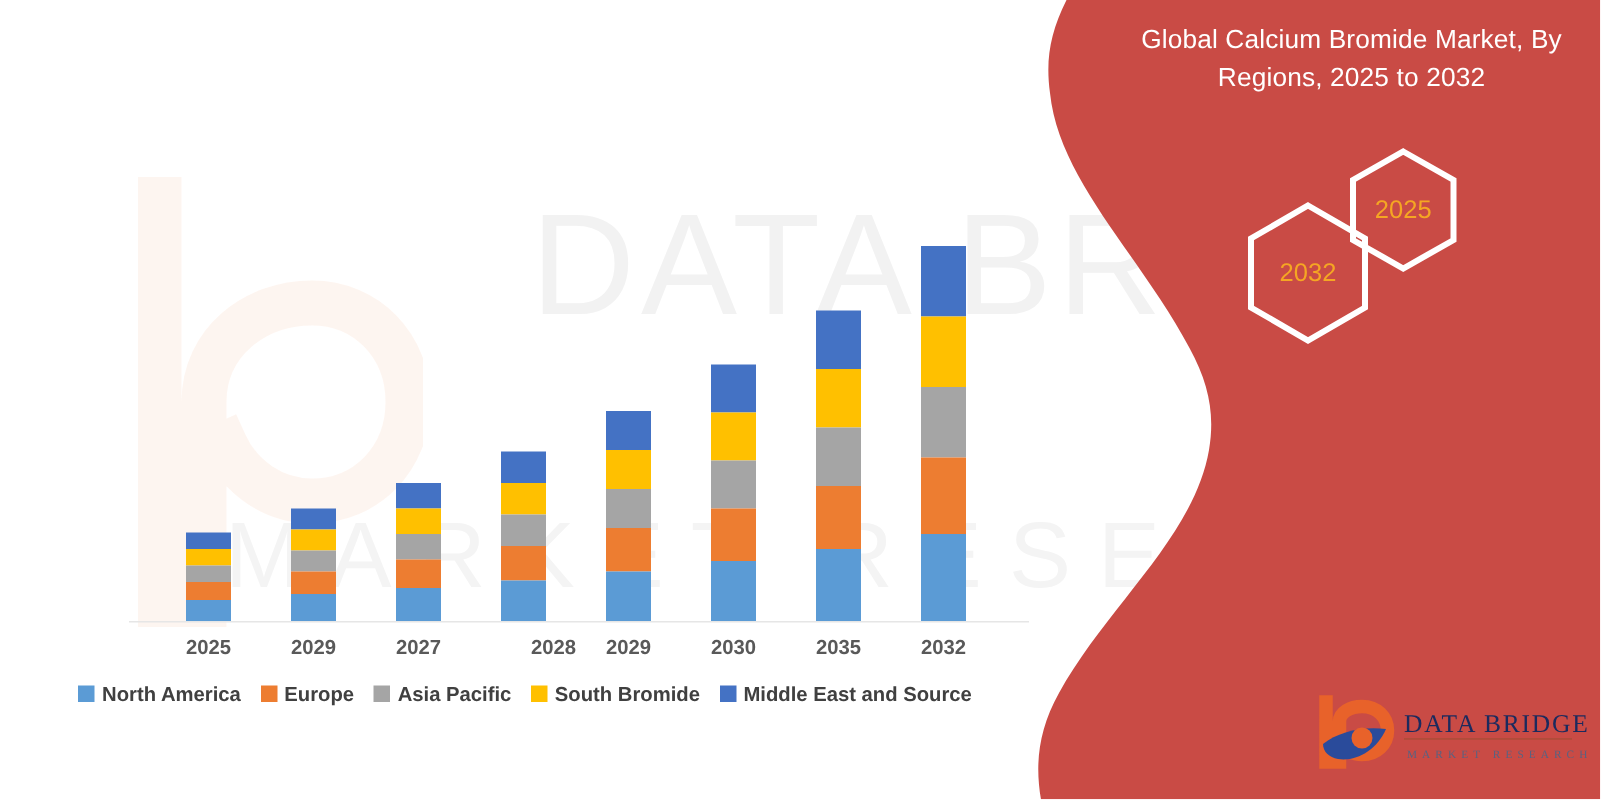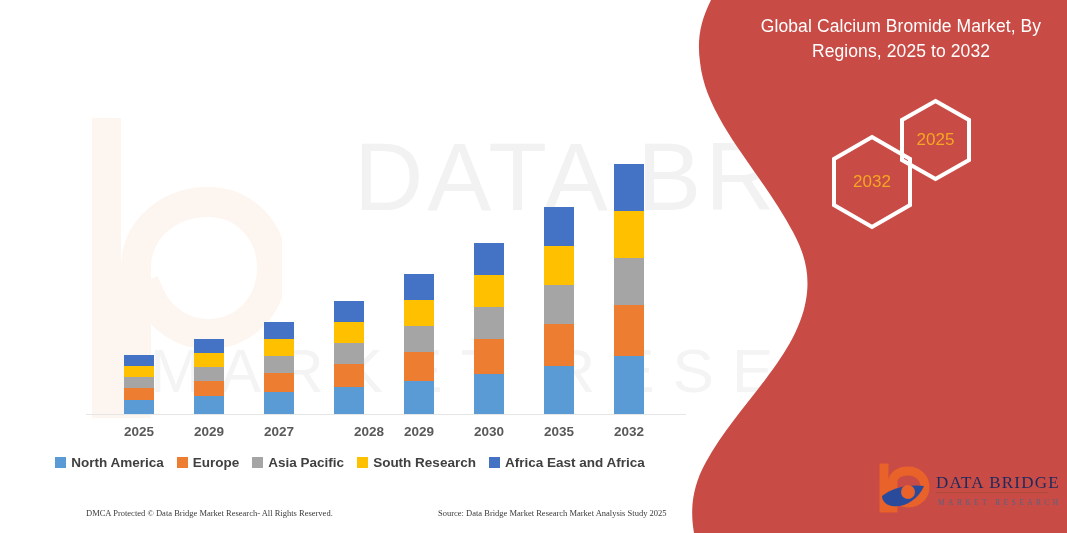--- a/index.html
+++ b/index.html
@@ -320,32 +320,28 @@
       <div class="legend-item">
         <span class="legend-swatch" style="background: rgb(237, 125, 49);"></span>
         <span>Europe</span>
       </div>
       <div class="legend-item">
         <span class="legend-swatch" style="background: rgb(165, 165, 165);"></span>
         <span>Asia Pacific</span>
       </div>
       <div class="legend-item">
         <span class="legend-swatch" style="background: rgb(255, 192, 0);"></span>
-        <span>South Research</span>
+        <span>South Bromide</span>
       </div>
       <div class="legend-item">
         <span class="legend-swatch" style="background: rgb(68, 114, 196);"></span>
-        <span>Africa East and Africa</span>
+        <span>Middle East and Source</span>
       </div>
     </div>
 
-  <div class="footer">
-    <div class="footer-left">DMCA Protected © Data Bridge Market Research- All Rights Reserved.</div>
-    <div class="footer-right">Source: Data Bridge Market Research  Market Analysis Study 2025</div>
-  </div>
 
   <div class="red-panel">
     <svg viewBox="0 0 1067 533" preserveAspectRatio="none">
       <path id="panel-path" d="M 711 0
                C 700 22, 697 40, 700 62
                C 706 120, 760 170, 793 232
                C 806 256, 810 276, 806 300
                C 796 358, 738 404, 706 462
                C 692 487, 690 510, 694 533
                L 1067 533 L 1067 0 Z" fill="#C94B45"></path>

